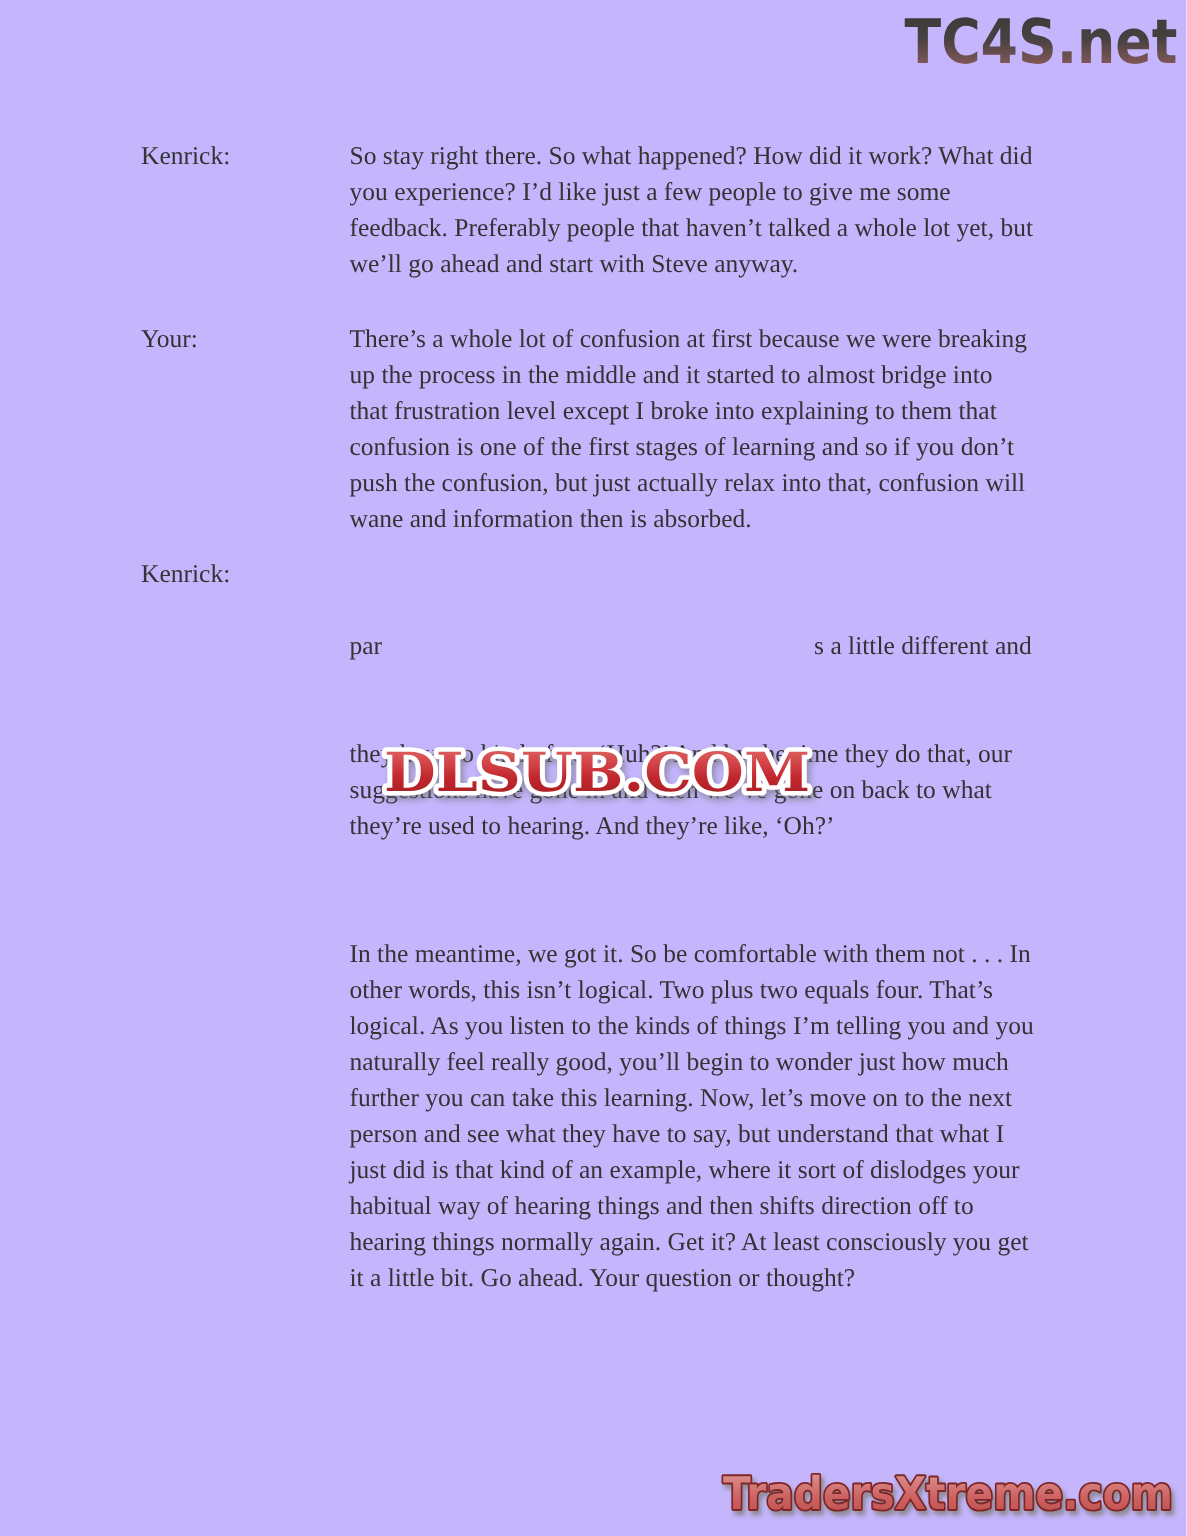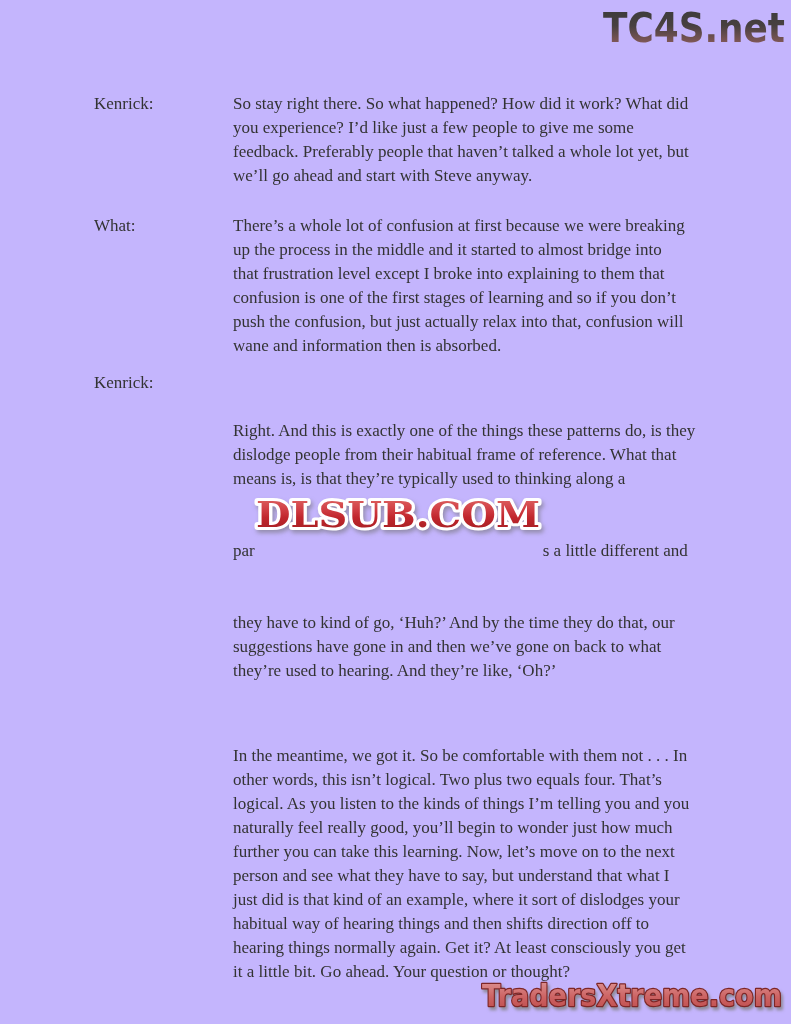--- a/index.html
+++ b/index.html
@@ -104,35 +104,32 @@
 you experience? I’d like just a few people to give me some
 feedback. Preferably people that haven’t talked a whole lot yet, but
 we’ll go ahead and start with Steve anyway.</div>
     </div>
 
     <div class="row">
       <div class="text-cell"></div>
     </div>
 
     <div class="row">
-      <div class="speaker-cell">What:</div>
+      <div class="speaker-cell">Your:</div>
       <div class="text-cell">There’s a whole lot of confusion at first because we were breaking
 up the process in the middle and it started to almost bridge into
 that frustration level except I broke into explaining to them that
 confusion is one of the first stages of learning and so if you don’t
 push the confusion, but just actually relax into that, confusion will
 wane and information then is absorbed.</div>
     </div>
 
     <div class="row">
       <div class="speaker-cell">Kenrick:</div>
       <div class="text-cell">
-        <div>Right. And this is exactly one of the things these patterns do, is they
-dislodge people from their habitual frame of reference. What that
-means is, is that they’re typically used to thinking along a</div>
         <div class="masked-line"><span>par</span><span class="wm-gap"></span><span>s a little different and</span></div>
         <div>they have to kind of go, ‘Huh?’ And by the time they do that, our
 suggestions have gone in and then we’ve gone on back to what
 they’re used to hearing. And they’re like, ‘Oh?’</div>
       </div>
     </div>
 
     <div class="row">
       <div class="speaker-cell"></div>
       <div class="text-cell">In the meantime, we got it. So be comfortable with them not . . . In

